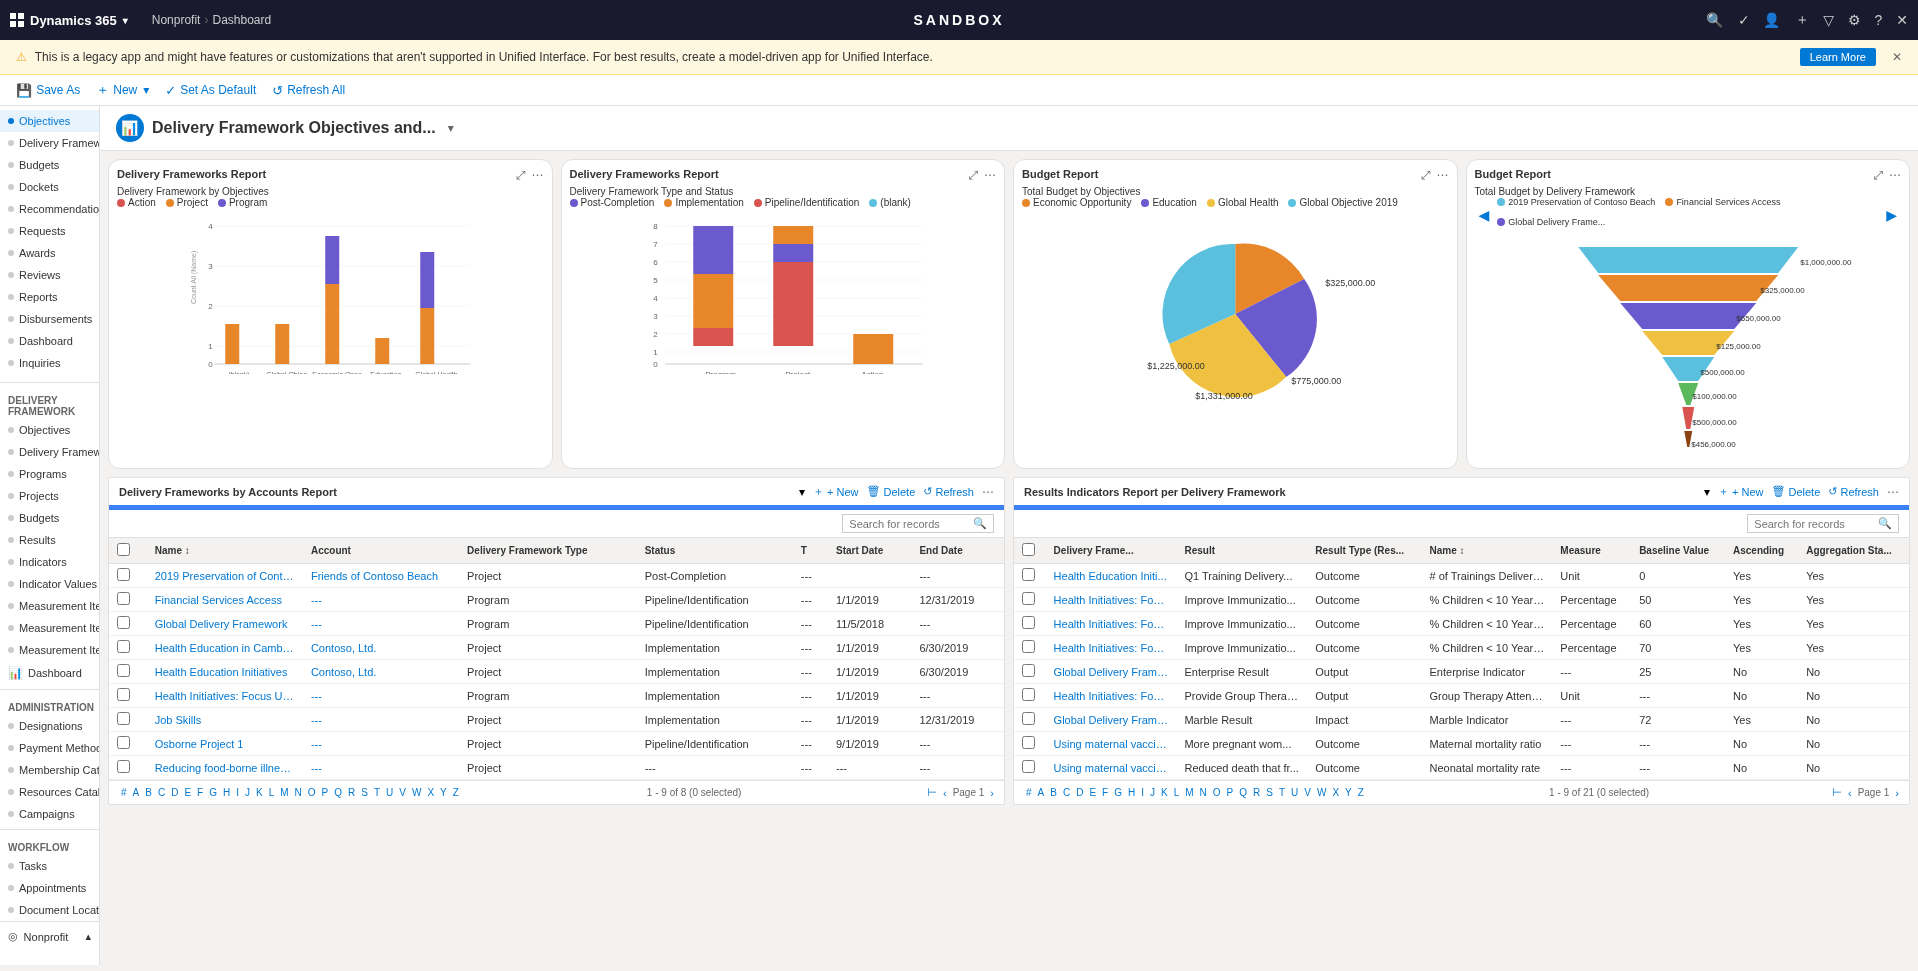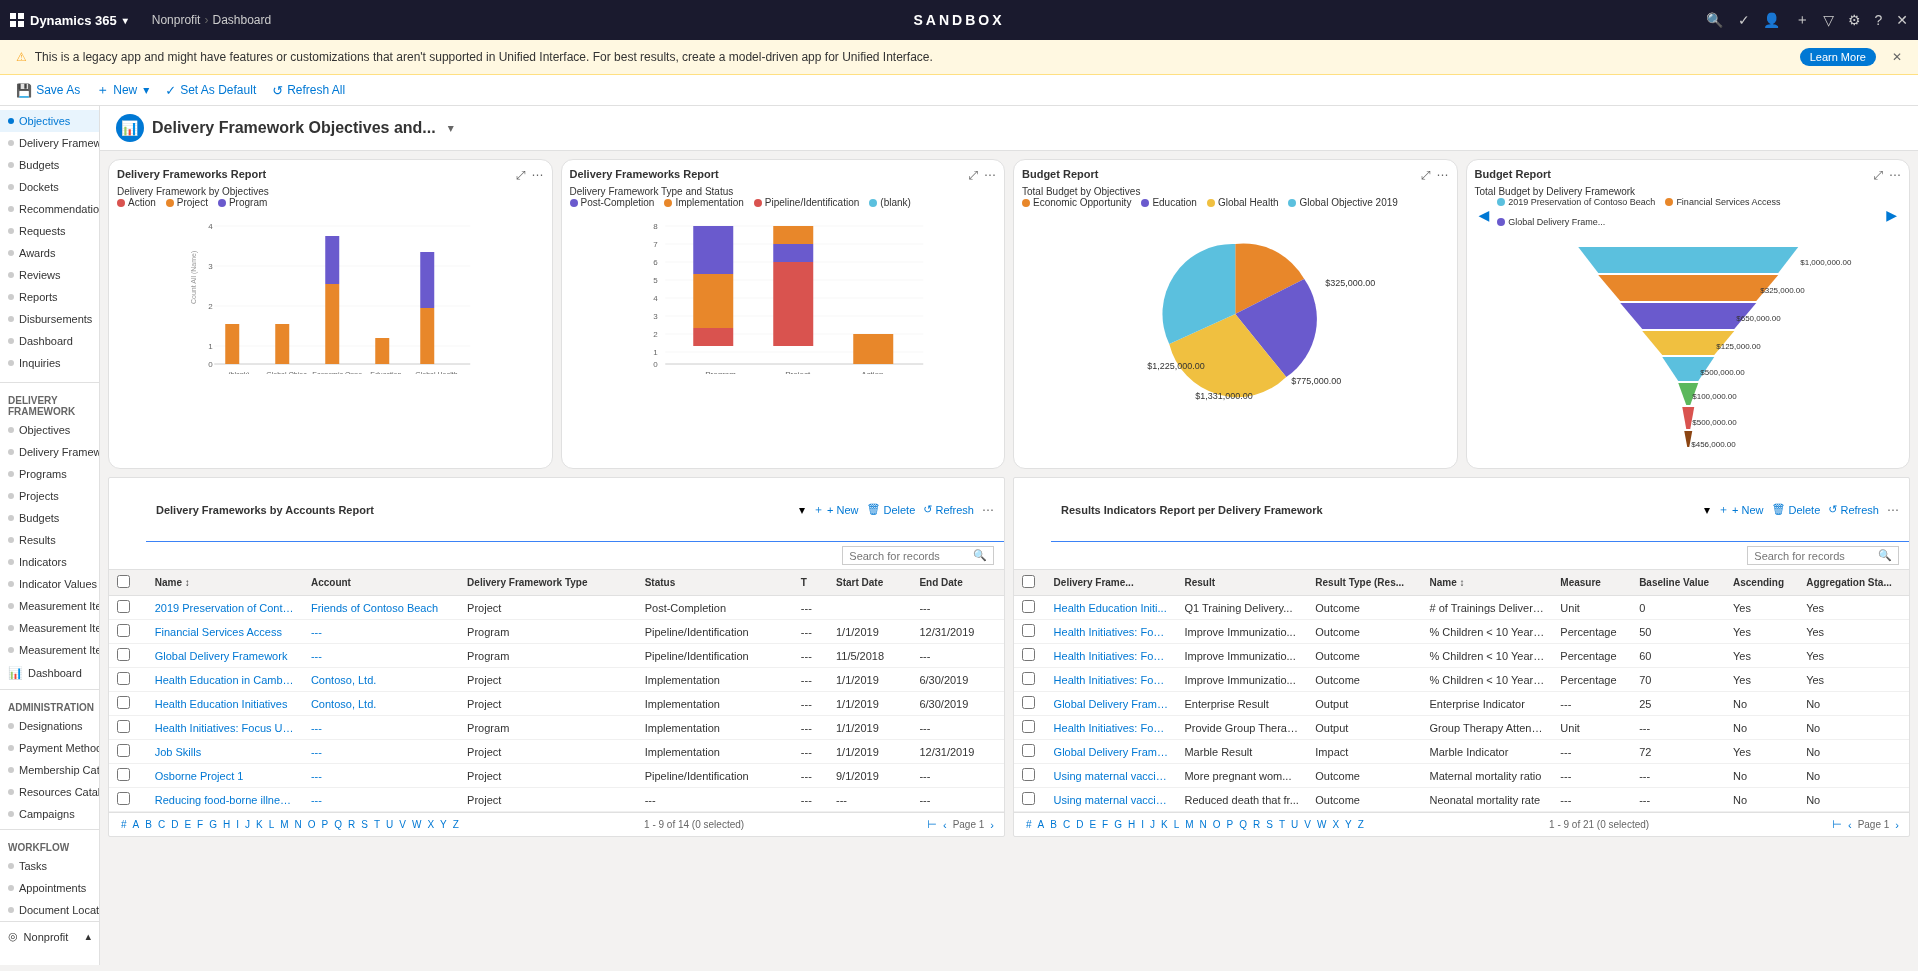--- a/index.html
+++ b/index.html
@@ -38,21 +38,21 @@
     }
     .notification-banner .warn-icon { color: #f9a825; }
     .notification-banner .learn-more-btn {
       margin-left: auto;
       background: #0078d4;
       color: #fff;
       border: none;
       padding: 3px 10px;
       font-size: 11px;
       cursor: pointer;
-      border-radius: 9px;
+      border-radius: 2px;
     }
     .notification-banner .close-btn { color: #666; cursor: pointer; margin-left: 8px; }
 
     
     .toolbar {
       background: #fff;
       border-bottom: 1px solid #e0e0e0;
       padding: 6px 16px;
       display: flex;
       align-items: center;
@@ -156,24 +156,23 @@
     }
 
     .data-table-card {
       background: #fff;
       border: 1px solid #e0e0e0;
       border-radius: 2px;
     }
     .data-table-header {
       display: flex;
       align-items: center;
-      padding: 24px 10px;
-      border-bottom: 1px solid #3b82f6;
+      padding: 6px 10px;
+      border-bottom: 5px solid #3b82f6;
       gap: 8px;
-      margin-left: 37px;
     }
     .data-table-title { font-size: 11px; font-weight: 600; color: #333; flex: 1; }
     .data-table-actions { display: flex; gap: 8px; align-items: center; }
     .action-btn {
       display: flex; align-items: center; gap: 3px;
       font-size: 11px; color: #0078d4; cursor: pointer; background: none; border: none;
     }
     .search-box {
       display: flex; align-items: center; gap: 4px;
       border: 1px solid #ccc; padding: 2px 6px; background: #fff;
@@ -751,21 +750,21 @@
                 <span class="alpha-btn">R</span>
                 <span class="alpha-btn">S</span>
                 <span class="alpha-btn">T</span>
                 <span class="alpha-btn">U</span>
                 <span class="alpha-btn">V</span>
                 <span class="alpha-btn">W</span>
                 <span class="alpha-btn">X</span>
                 <span class="alpha-btn">Y</span>
                 <span class="alpha-btn">Z</span>
               </div>
-            <span>1 - 9 of 14 (0 selected)</span>
+            <span>1 - 9 of 8 (0 selected)</span>
             <div class="pagination">
               <span class="page-btn">⊢</span>
               <span class="page-btn">‹</span>
               <span>Page 1</span>
               <span class="page-btn">›</span>
             </div>
           </div>
         </div>
 
         <div class="data-table-card">

